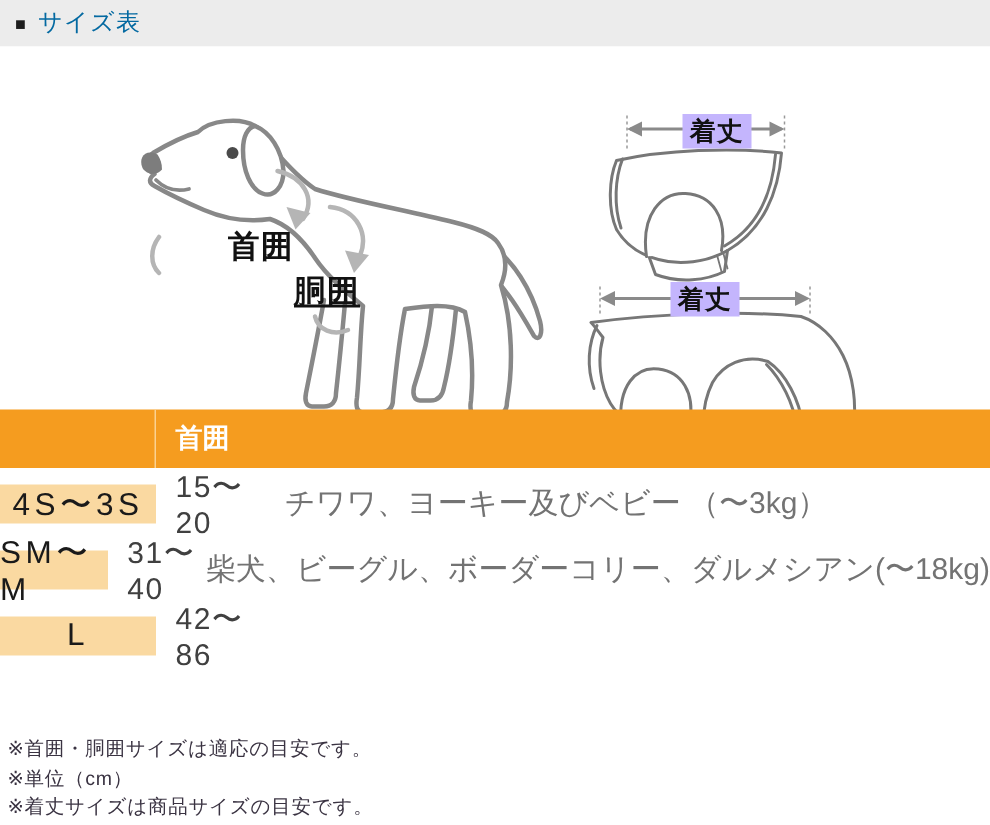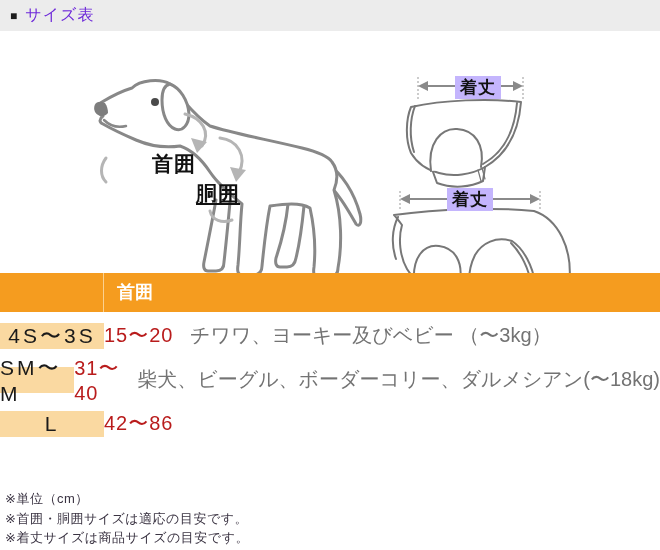--- a/index.html
+++ b/index.html
@@ -7,21 +7,21 @@
     width:660px;height:550px;position:relative;background:#ffffff;
     font-family:"Liberation Sans","DejaVu Sans",sans-serif;
     overflow:hidden;color:#222;
   }
   
   .title-bar{
     position:absolute;top:0;left:0;width:660px;height:31px;
     background:#ececec;display:flex;align-items:center;padding-left:10px;box-sizing:border-box;
   }
   .title-bullet{font-size:12px;color:#1c1c1c;margin-right:8px;line-height:1;}
-  .title-text{font-size:16px;color:#6d28d9;letter-spacing:1px;}
+  .title-text{font-size:16px;color:#0369a1;letter-spacing:1px;}
   
   .illustration{position:absolute;top:31px;left:0;width:660px;height:242px;background:#fff;}
   .dog-svg{position:absolute;left:70px;top:45px;}
   .garment1-svg{position:absolute;left:383px;top:42px;}
   .garment2-svg{position:absolute;left:378px;top:158px;}
   .dog-label{position:absolute;font-size:21px;font-weight:bold;color:#111;letter-spacing:1px;}
   .lbl-neck{left:152px;top:119px;}
   .lbl-girth{left:196px;top:149px;text-decoration:underline;}
   .length-label{
     position:absolute;font-size:17px;font-weight:bold;color:#111;
@@ -33,21 +33,21 @@
   .size-table{position:absolute;top:273px;left:0;width:660px;}
   .t-header{display:flex;height:39px;background:#f59c1f;color:#fff;font-weight:bold;}
   .t-header .c1{width:104px;box-sizing:border-box;border-right:1px solid #fbd190;}
   .t-header .c2{width:80px;box-sizing:border-box;padding-left:13px;line-height:39px;font-size:18px;}
   .t-header .c3{width:385px;text-align:center;line-height:39px;font-size:18px;}
   .t-row{display:flex;height:41px;margin-top:3px;align-items:center;}
   .t-row .c1{
     width:104px;height:26px;background:#fad9a1;display:flex;align-items:center;justify-content:center;
     font-size:21px;color:#1a1a1a;letter-spacing:3px;
   }
-  .t-row .c2{width:80px;box-sizing:border-box;font-size:20px;color:#b91c1c;letter-spacing:1px;}
+  .t-row .c2{width:80px;box-sizing:border-box;padding-left:13px;font-size:20px;color:#404040;letter-spacing:1px;}
   .t-row .c3{flex:1;font-size:20px;color:#737373;padding-left:6px;white-space:nowrap;}
   
   .notes{position:absolute;left:5px;top:489px;}
   .note-line{font-size:13px;color:#3a3342;line-height:19.5px;letter-spacing:0.5px;}
 </style>
 </head>
 <body>
 
 <div class="title-bar">
   <span class="title-bullet">■</span>
@@ -150,16 +150,16 @@
     <div class="c2">31〜40</div>
     <div class="c3">柴犬、ビーグル、ボーダーコリー、ダルメシアン(〜18kg)</div>
   </div>
   <div class="t-row">
     <div class="c1">L</div>
     <div class="c2">42〜86</div>
   </div>
 </div>
 
 <div class="notes">
+  <div class="note-line">※首囲・胴囲サイズは適応の目安です。</div>
   <div class="note-line">※単位（cm）</div>
-  <div class="note-line">※首囲・胴囲サイズは適応の目安です。</div>
   <div class="note-line">※着丈サイズは商品サイズの目安です。</div>
 </div>
 
 </body></html>

